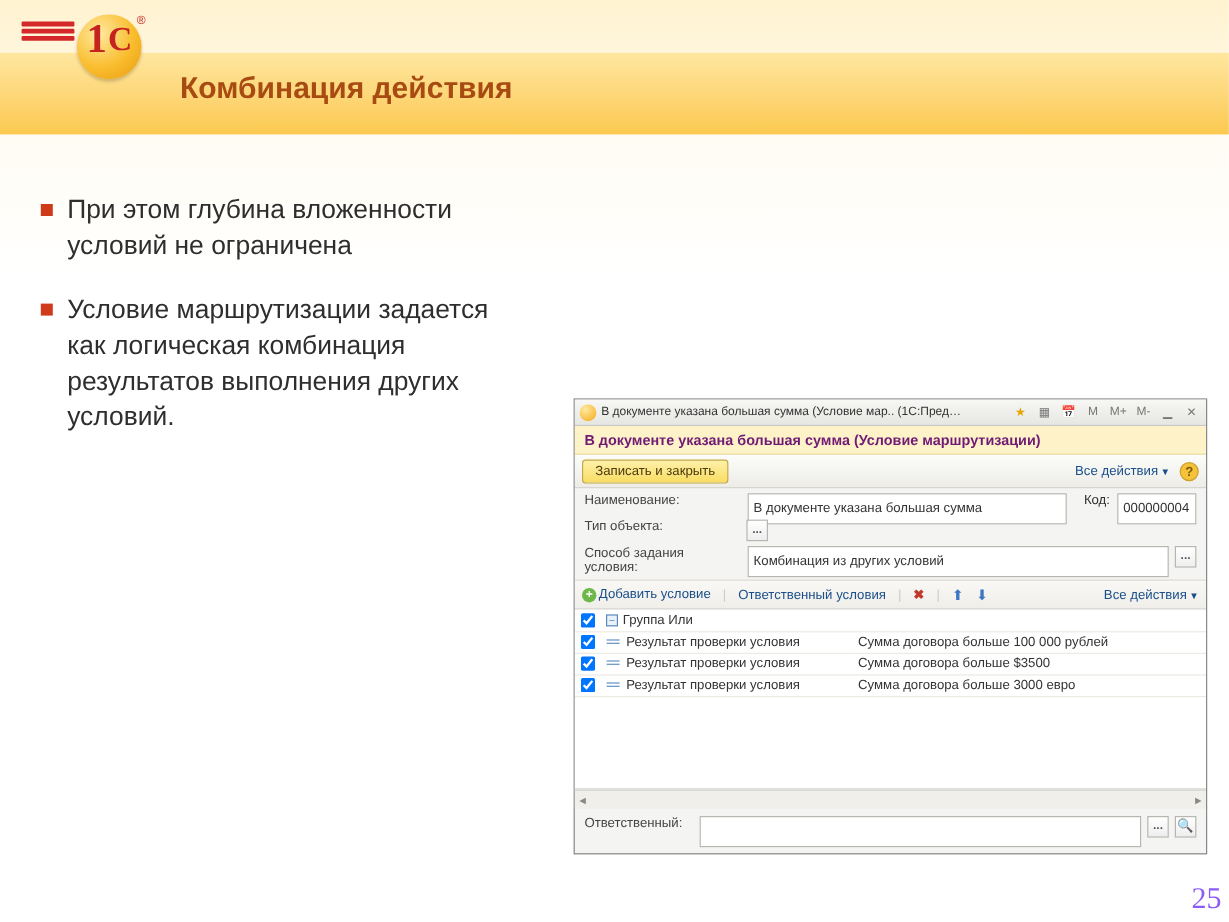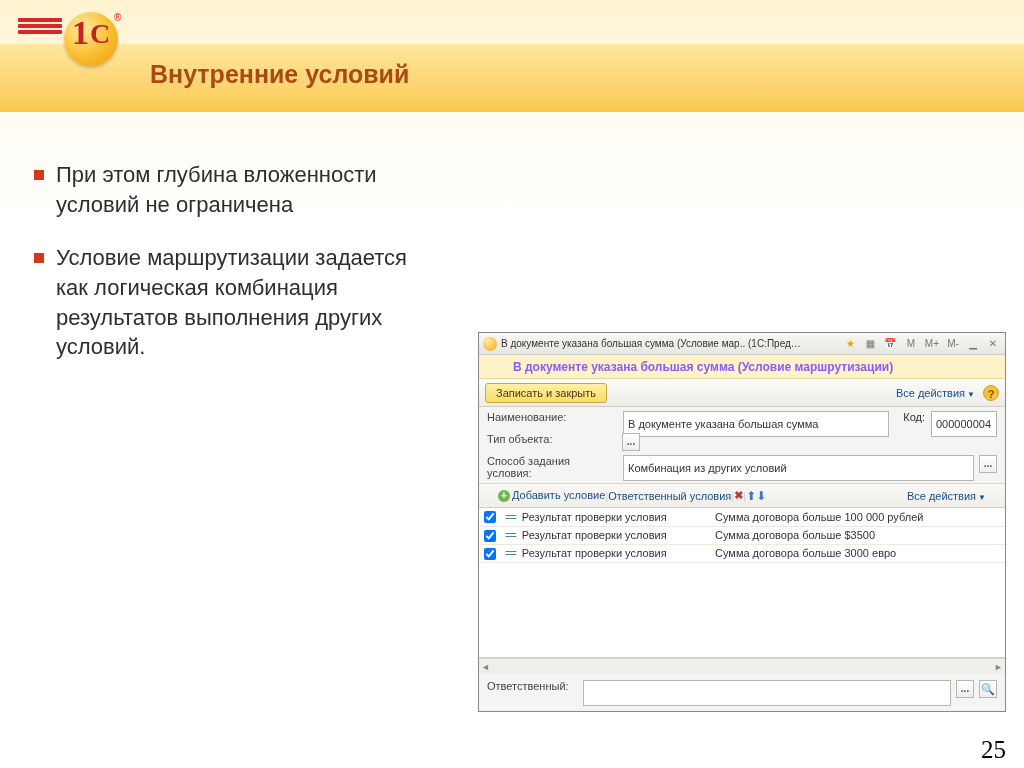--- a/index.html
+++ b/index.html
@@ -38,23 +38,23 @@
   }
   .logo .r { position:absolute; left:96px; top:-6px; font:10px Arial; color:#c5231f;}
   .slide-title {
     position: absolute;
     top: 60px; left: 150px;
     font: bold 25px Arial, sans-serif;
     color: #a84b12;
   }
   .page-no {
     position: absolute;
-    bottom: 4px; right: 18px;
+    bottom: 4px; right: 6px;
     font: 25px 'Times New Roman', serif;
-    color: #000000;
+    color: #8b5cf6;
     margin-left: 17px;
   }
   
   .bullets {
     position: absolute;
     top: 160px; left: 34px;
     width: 380px;
   }
   .bullets li {
     list-style: none;
@@ -105,21 +105,21 @@
   }
   .tb-btn.star{color:#e6a400;}
   .yellow-bar {
     height: 24px;
     background: #fef3c8;
     border-bottom: 1px solid #e5d89a;
     display: flex; align-items: center;
     padding: 0 8px;
   }
   .yellow-bar .h {
-    font: bold 12px Arial; color: #8b5cf6; margin-left: 26px;
+    font: bold 12px Arial; color: #701a75;
   }
   .toolbar {
     height: 28px;
     background: linear-gradient(to bottom,#fcfcfa,#edece7);
     border-bottom: 1px solid #cfceca;
     display:flex;align-items:center;
     padding:0 6px; gap:8px;
   }
   .btn-main {
     height: 20px; padding: 0 10px;
@@ -148,21 +148,21 @@
     font:11px Arial;color:#333;padding:12px 4px;
     display:flex;align-items:center;
   }
   .inp.main{flex:1;}
   .inp.code{width:66px;}
   .dots{width:18px;height:18px;border:1px solid #b7b7b2;background:linear-gradient(#fff,#eee);
     font:bold 10px/16px Arial;text-align:center;color:#555;margin-left:-1px;cursor:pointer;}
   .toolbar2{
     height:24px;border-bottom:1px solid #cfceca;
     background:linear-gradient(#f9f8f5,#efeee9);
-    display:flex;align-items:center;padding:0 19px;
+    display:flex;align-items:center;padding:0 6px;gap:10px;
   }
   .add-ic{width:12px;height:12px;border-radius:50%;background:#6eb84a;color:#fff;
     font:bold 10px/12px Arial;text-align:center;margin-right:2px;display:inline-block;}
   .tool-t{font-size:11px;color:#1a4f8a;}
   .sep{color:#ccc;}
   .x{color:#c0392b;font-weight:bold;}
   .arr{color:#3b78c4;font-size:12px;}
   .grid {
     height: 150px; background:#fff;
     border-bottom:1px solid #cfceca;
@@ -196,21 +196,21 @@
 <div class="header-band"></div>
 <div class="logo">
   <div class="bar"></div>
     <div class="bar"></div>
     <div class="bar"></div>
   <div class="circ"></div>
   <div class="one">1</div>
     <div class="cc">C</div>
     <div class="r">®</div>
 </div>
-<div class="slide-title">Внутренние условий</div>
+<div class="slide-title">Комбинация действия</div>
 <div class="page-no">25</div>
 
 <ul class="bullets">
   <li>При этом глубина вложенности условий не ограничена</li>
   <li>Условие маршрутизации задается как логическая комбинация результатов выполнения других условий.</li>
 </ul>
 
 <div class="win">
   <div class="titlebar">
     <span class="ic"></span>
@@ -264,20 +264,26 @@
     <span class="sep">|</span>
     <span class="arr">⬆</span>
     <span class="arr">⬇</span>
     <span class="sp" style="flex:1;"></span>
     <span class="link"><span>Все действия</span><span class="dd">▼</span></span>
   </div>
 
   <div class="grid">
     <table>
       <tbody>
+      <tr>
+        <td class="chk"><input type="checkbox" checked="" style=""></td>
+        <td class="lbl-cell indent1" colspan="2">
+          <span class="tree-ic">−</span><span>Группа Или</span>
+        </td>
+      </tr>
       <tr>
         <td class="chk"><input type="checkbox" checked="" style=""></td>
         <td class="lbl-cell indent2" style="width:210px;"><span class="eq">==</span><span>Результат проверки условия</span></td>
         <td>Сумма договора больше 100 000 рублей</td>
       </tr>
       <tr>
         <td class="chk"><input type="checkbox" checked="" style=""></td>
         <td class="lbl-cell indent2"><span class="eq">==</span><span>Результат проверки условия</span></td>
         <td>Сумма договора больше $3500</td>
       </tr>

